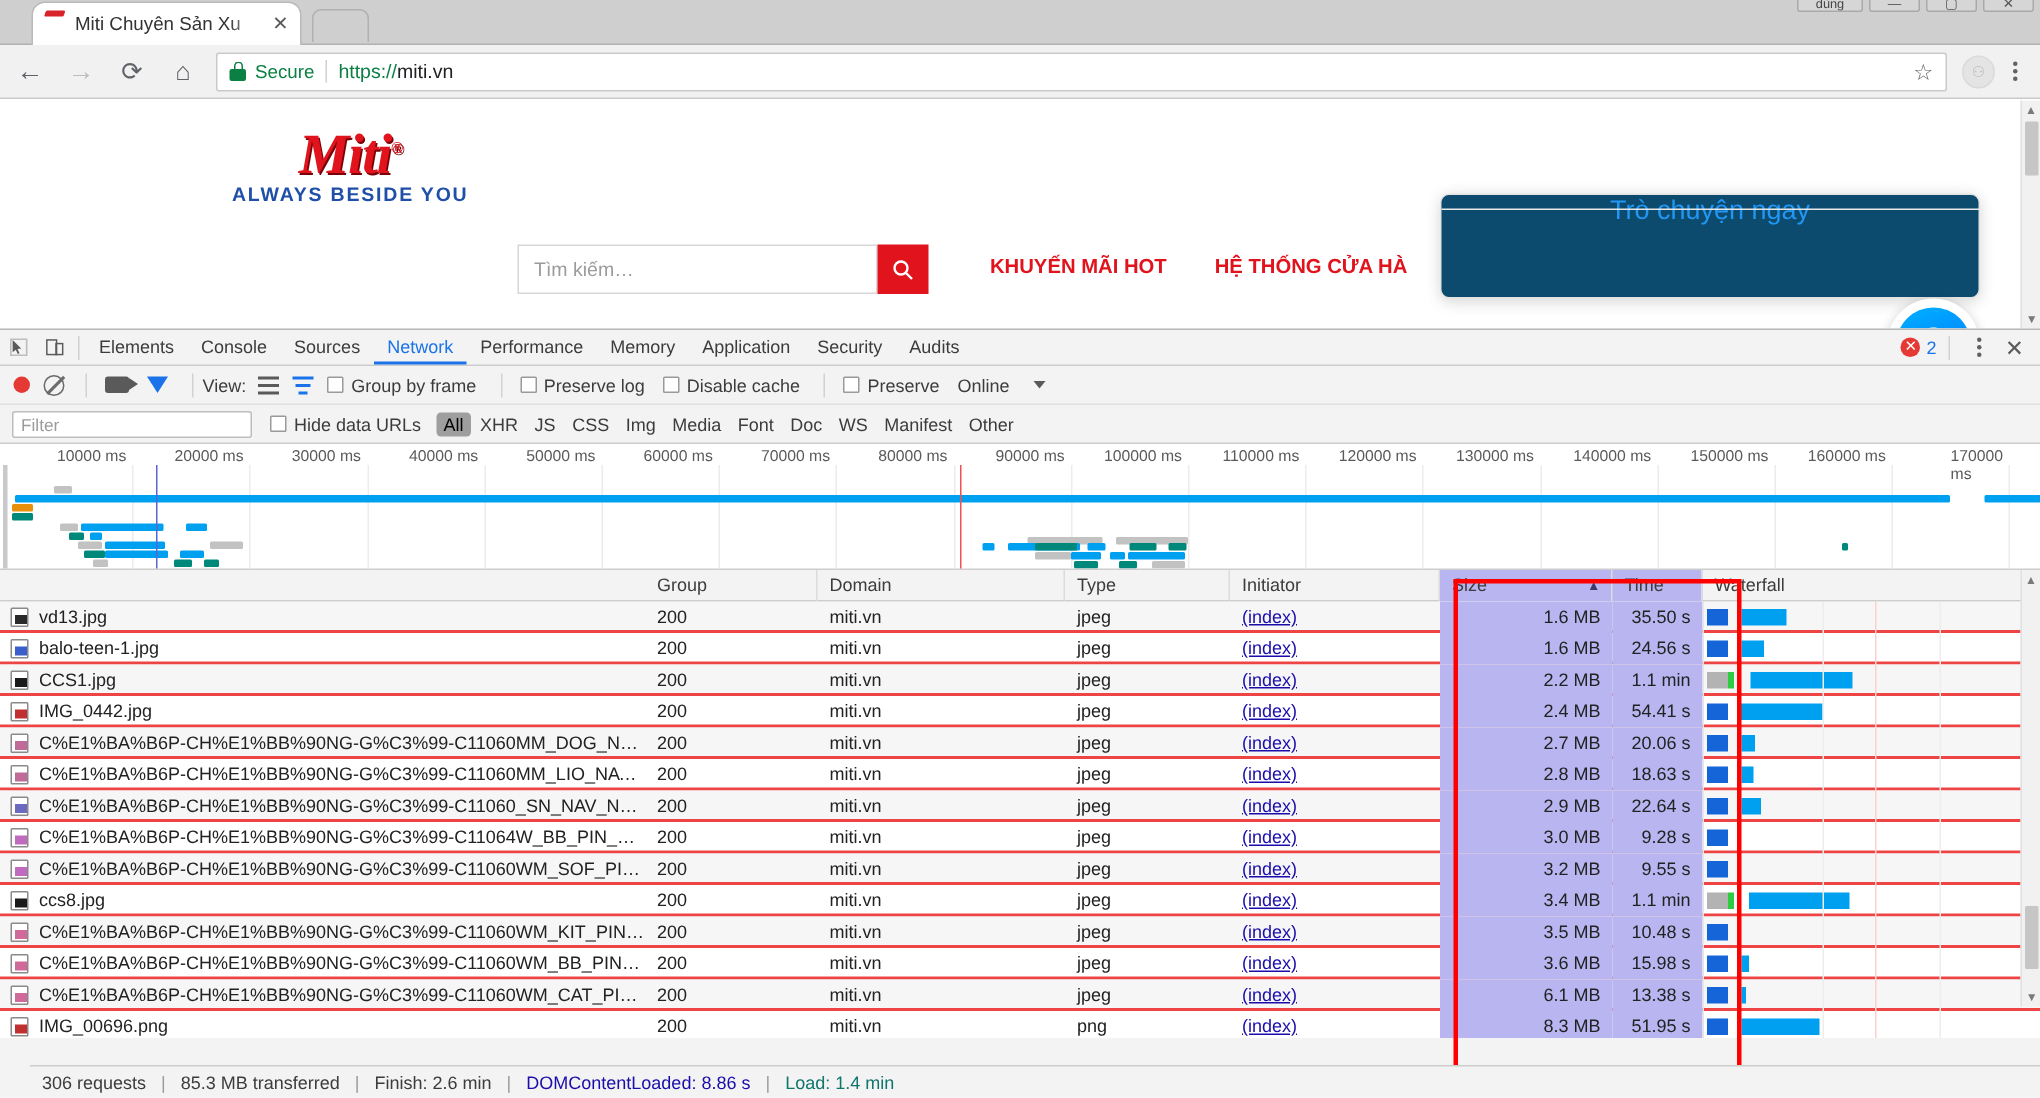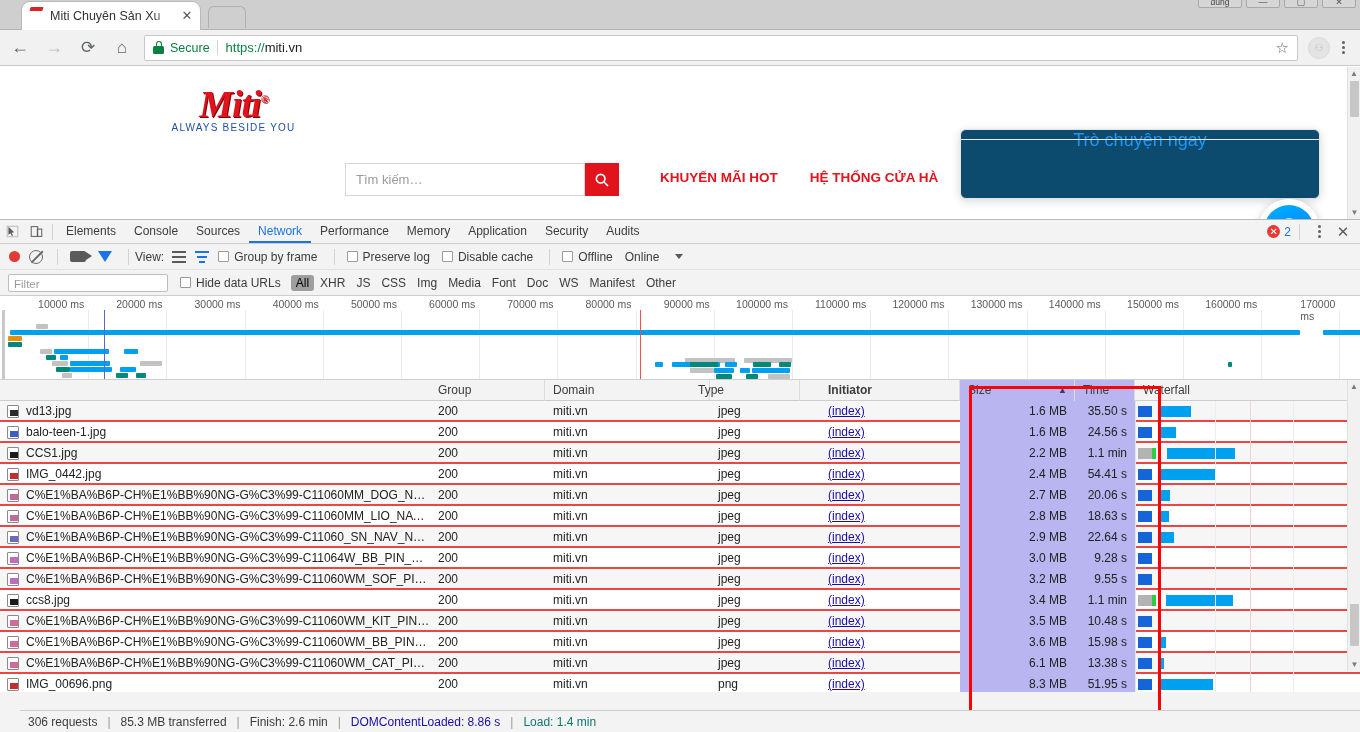--- a/index.html
+++ b/index.html
@@ -95,21 +95,21 @@
   
   .viewport{position:absolute;left:0;top:67px;width:1360px;height:152px;overflow:hidden;background:#fff;}
   .site-header{position:absolute;left:0;top:0;width:1360px;height:80px;background:#fff;}
   .logo{position:absolute;left:146px;top:12px;width:175px;height:56px;text-align:center;}
   .logo .word{
     font-family:"Liberation Serif", serif;
     font-size:38px;font-weight:bold;font-style:italic;color:#e1131d;letter-spacing:-1px;
     line-height:40px; text-shadow: 1px 1px 0 #7a0007;
   }
   .logo .word sup{font-size:11px;vertical-align:super;}
-  .logo .tag{font-size:10px;color:#1f4fa8;letter-spacing:1.2px;margin-top:-2px;font-weight:normal;}
+  .logo .tag{font-size:13px;color:#1f4fa8;letter-spacing:1.2px;margin-top:-2px;font-weight:bold;}
   .searchbox{position:absolute;left:345px;top:96px;width:240px;height:33px;border:1px solid #d7d7d7;background:#fff;
     display:flex;align-items:center;padding:0 10px;color:#9b9b9b;font-size:13px;}
   .searchbtn{position:absolute;left:585px;top:96px;width:34px;height:33px;background:#e1131d;color:#fff;
     display:flex;align-items:center;justify-content:center;}
   .searchbtn svg{width:16px;height:16px;}
   .topnav{position:absolute;left:660px;top:103px;display:flex;gap:32px;}
   .topnav a{color:#e1131d;font-size:13.5px;font-weight:bold;text-decoration:none;white-space:nowrap;}
   .headcart{position:absolute;left:1010px;top:96px;display:flex;align-items:center;gap:18px;}
   .headcart .pill{width:42px;height:3px;background:#cfcfcf;border-radius:2px;}
   .headcart .vsep{width:1px;height:26px;background:#dcdcdc;}
@@ -379,21 +379,21 @@
           <span class="cb"></span>
           <span>Preserve log</span>
         </label>
       <label class="cbwrap">
           <span class="cb"></span>
           <span>Disable cache</span>
         </label>
       <div class="dt-vsep"></div>
       <label class="cbwrap" style="margin-left:6px;">
           <span class="cb"></span>
-          <span>Offline</span>
+          <span>Preserve</span>
         </label>
       <span class="dtlabel">Online</span>
       <span class="caret"></span>
     </div>
 
     <div class="dt-filterbar">
       <div class="filterinput">Filter</div>
       <label class="cbwrap">
           <span class="cb"></span>
           <span>Hide data URLs</span>
@@ -483,22 +483,22 @@
         <div class="ovband ovline-grey" style="left: 768px; top: 78px; width: 22px;"></div>
         <div class="ovband ovline-teal" style="left: 1228px; top: 66px; width: 4px;"></div>
         <div class="ovmark-blue" style="left: 104px;"></div>
         <div class="ovmark-red" style="left: 640px;"></div>
       </div>
 
     <div class="netwrap" style="position:relative;height:auto;">
       <div class="thead" id="thead">
           <div class="th" style="left: 430px; width: 115px;"><span>Group</span></div>
           <div class="th" style="left: 545px; width: 165px;"><span>Domain</span></div>
-          <div class="th" style="left: 690px; width: 110px;"><span>Type</span></div>
-          <div class="th" style="left: 820px; width: 140px; font-weight: bold;"><span>Initiator</span></div>
+          <div class="th" style="left: 710px; width: 110px;"><span>Type</span></div>
+          <div class="th" style="left: 820px; width: 140px;"><span>Initiator</span></div>
           <div class="th sorted" style="left: 960px; width: 115px;"><span>Size</span><span class="sortarrow">▲</span></div>
           <div class="th sorted" style="left: 1075px; width: 60px;"><span>Time</span></div>
           <div class="th wfcol" style="left: 1135px; width: 212px;"><span>Waterfall</span></div>
         </div>
       <div class="tbody" id="tbody">
           <div class="row odd">
             <span class="fileicon">
               <i style="background: rgb(42, 42, 42);"></i>
             </span>
             <div class="cell namecol" style="left: 0px; width: 430px;">vd13.jpg</div>

